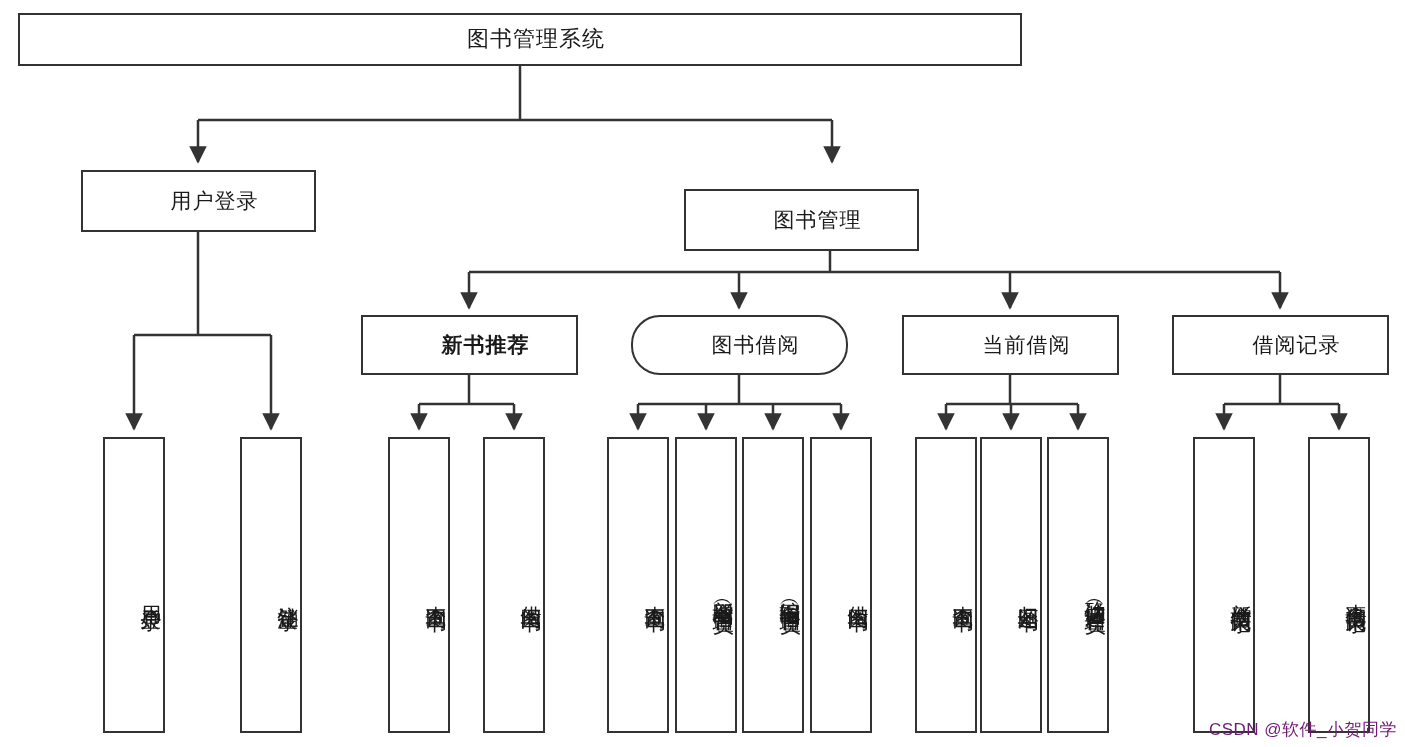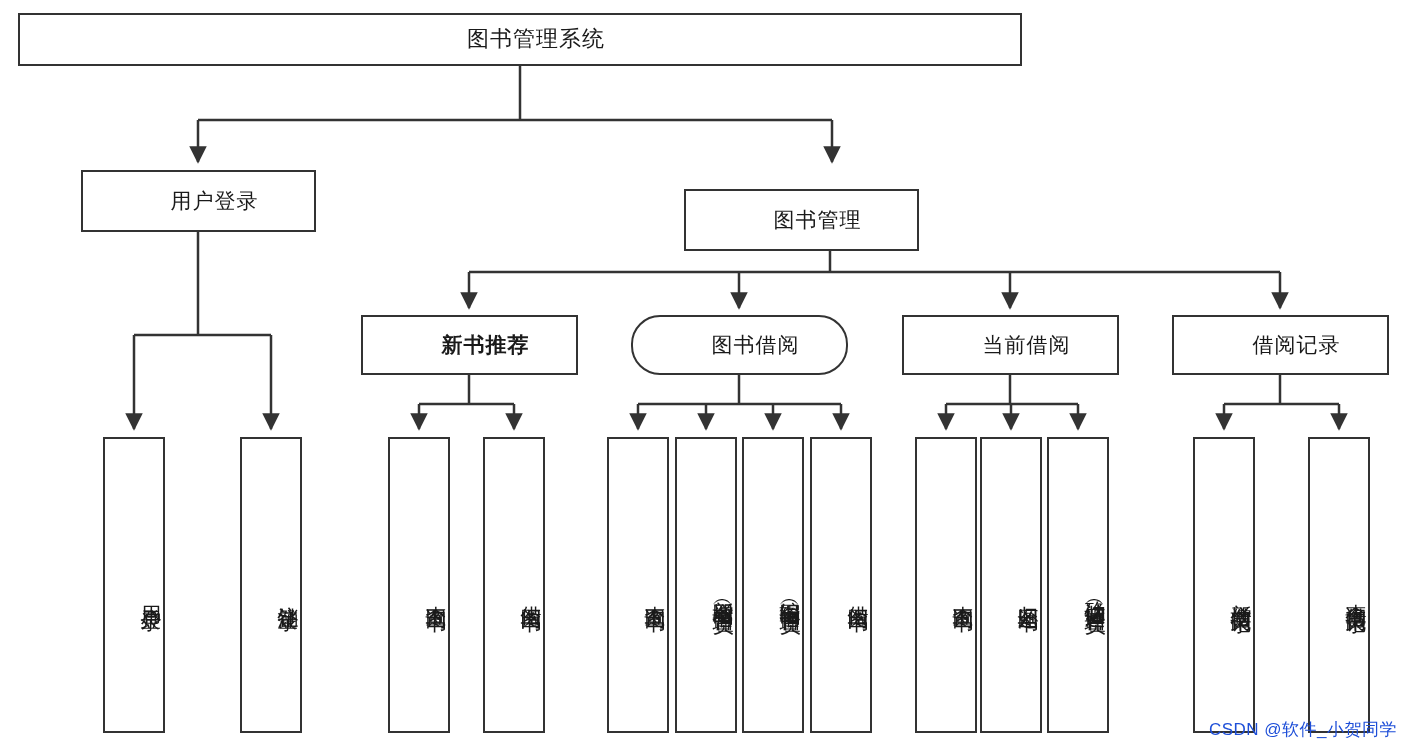--- a/index.html
+++ b/index.html
@@ -58,21 +58,21 @@
   .node-v .vtext {
     writing-mode: vertical-rl;
     text-orientation: upright;
     display: block;
   }
   .watermark {
     position: absolute;
     right: 8px;
     bottom: 6px;
     font-size: 17px;
-    color: #1d4ed8;
+    color: #701a75;
     white-space: nowrap;
     letter-spacing: 0.5px;
   }
 </style>
 </head>
 <body>
 
 <div id="diagram-root">
 
   <svg class="connectors" viewBox="0 0 1405 747">

